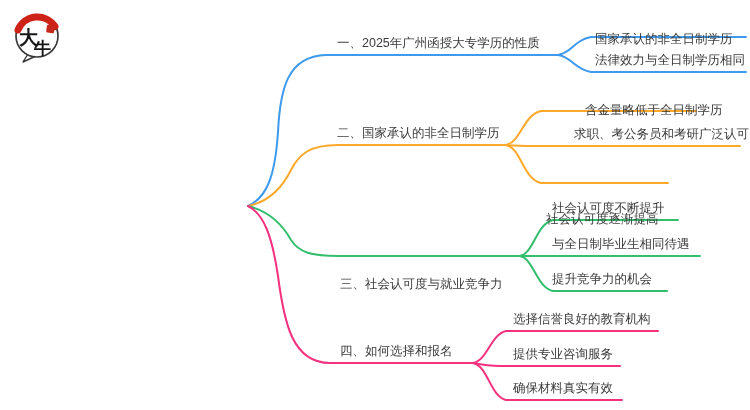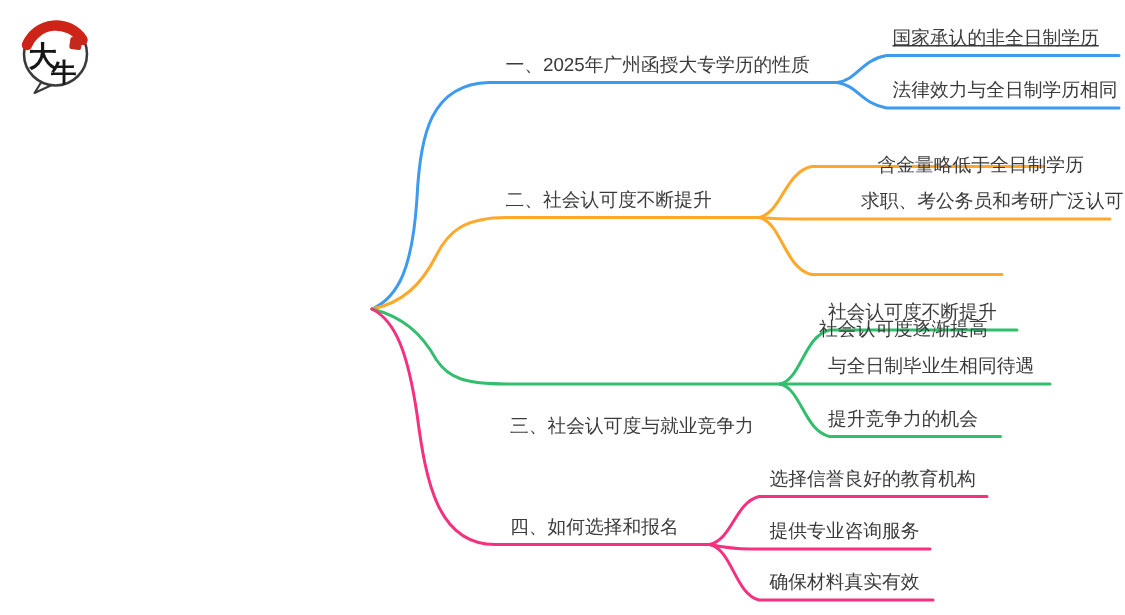--- a/index.html
+++ b/index.html
@@ -53,24 +53,24 @@
       <circle cx="24" cy="24" r="21" fill="#ffffff" stroke="#3a3a3a" stroke-width="1.7"></circle>
       <path d="M5,18 A21,21 0 0 1 42,14.5" stroke="#ce2418" stroke-width="7" fill="none" stroke-linecap="round"></path>
       <rect x="33.5" y="13" width="8" height="8" rx="1.5" fill="#c5281c" transform="rotate(8 37.5 17)"></rect>
       <text x="6" y="32" font-size="19" font-weight="bold" fill="#161616">大</text>
       <text x="21" y="42" font-size="17" font-weight="bold" fill="#161616">牛</text>
     </svg>
   </div>
 
 
   <div class="node branch-label" style="left:337px;top:36px;">一、2025年广州函授大专学历的性质</div>
-  <div class="node leaf-label" style="left:595px;top:18px;text-decoration:underline;">国家承认的非全日制学历</div>
+  <div class="node leaf-label" style="left:595px;top:32px;">国家承认的非全日制学历</div>
   <div class="node leaf-label" style="left:595px;top:53px;">法律效力与全日制学历相同</div>
 
-  <div class="node branch-label" style="left:337px;top:126px;">二、社会认可度不断提升</div>
+  <div class="node branch-label" style="left:337px;top:126px;">二、国家承认的非全日制学历</div>
   <div class="node leaf-label" style="left:546px;top:103px;margin-left:39px;">含金量略低于全日制学历</div>
   <div class="node leaf-label" style="left:546px;top:127px;margin-left:28px;">求职、考公务员和考研广泛认可</div>
   <div class="node leaf-label" style="left:546px;top:164px;margin-top:48px;">社会认可度逐渐提高</div>
 
   <div class="node branch-label" style="left:340px;top:237px;margin-top:40px;">三、社会认可度与就业竞争力</div>
   <div class="node leaf-label" style="left:552px;top:237px;">与全日制毕业生相同待遇</div>
   <div class="node leaf-label" style="left:552px;top:201px;">社会认可度不断提升</div>
   <div class="node leaf-label" style="left:552px;top:272px;">提升竞争力的机会</div>
 
   <div class="node branch-label" style="left:340px;top:344px;">四、如何选择和报名</div>

